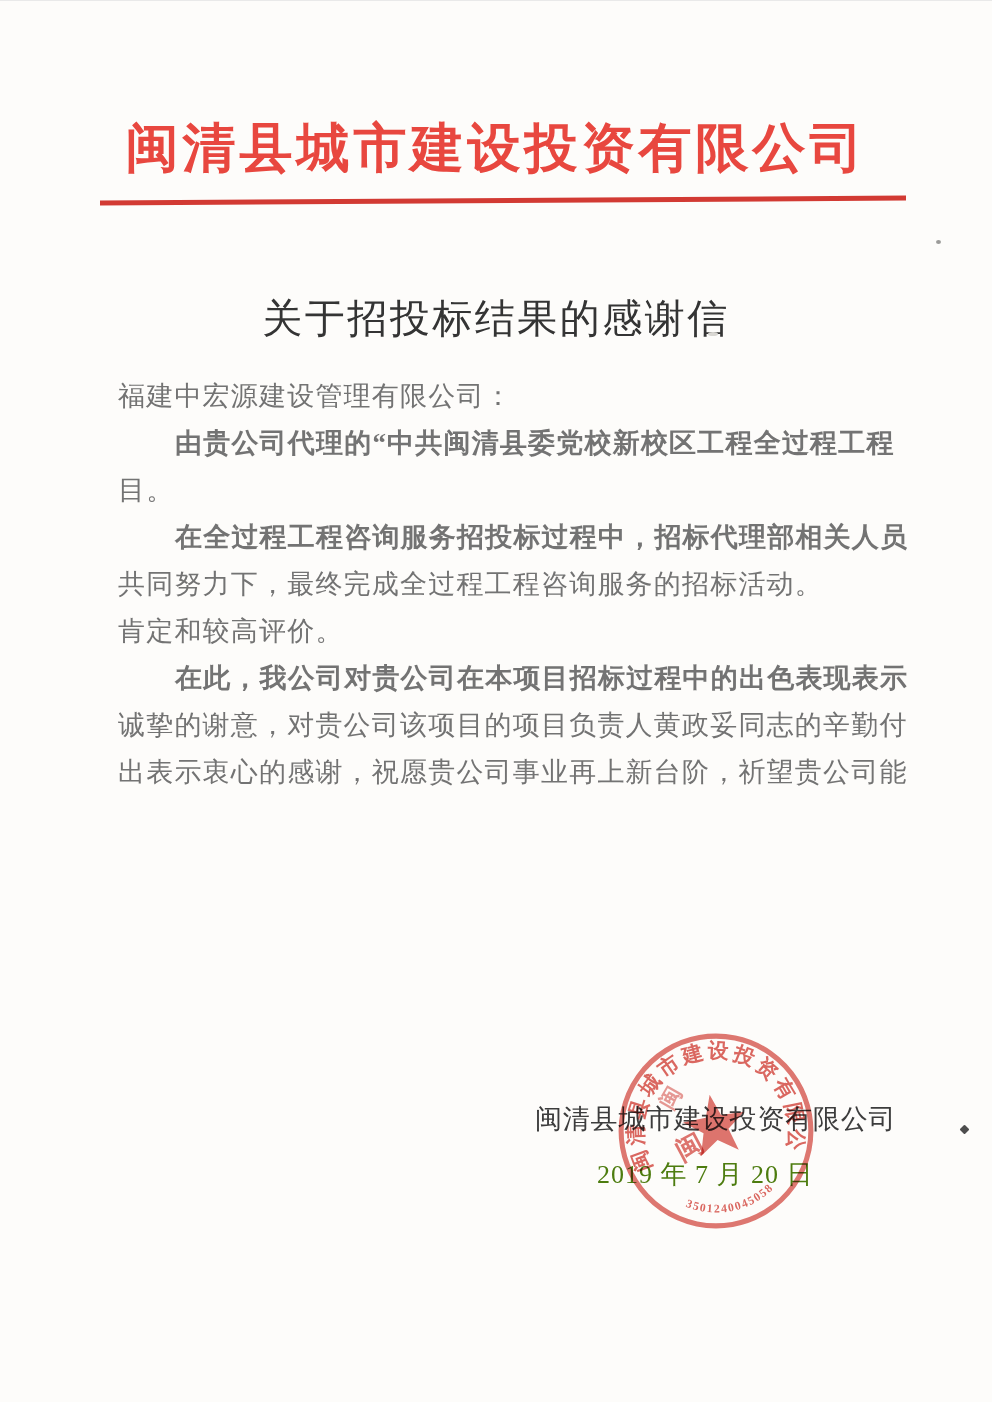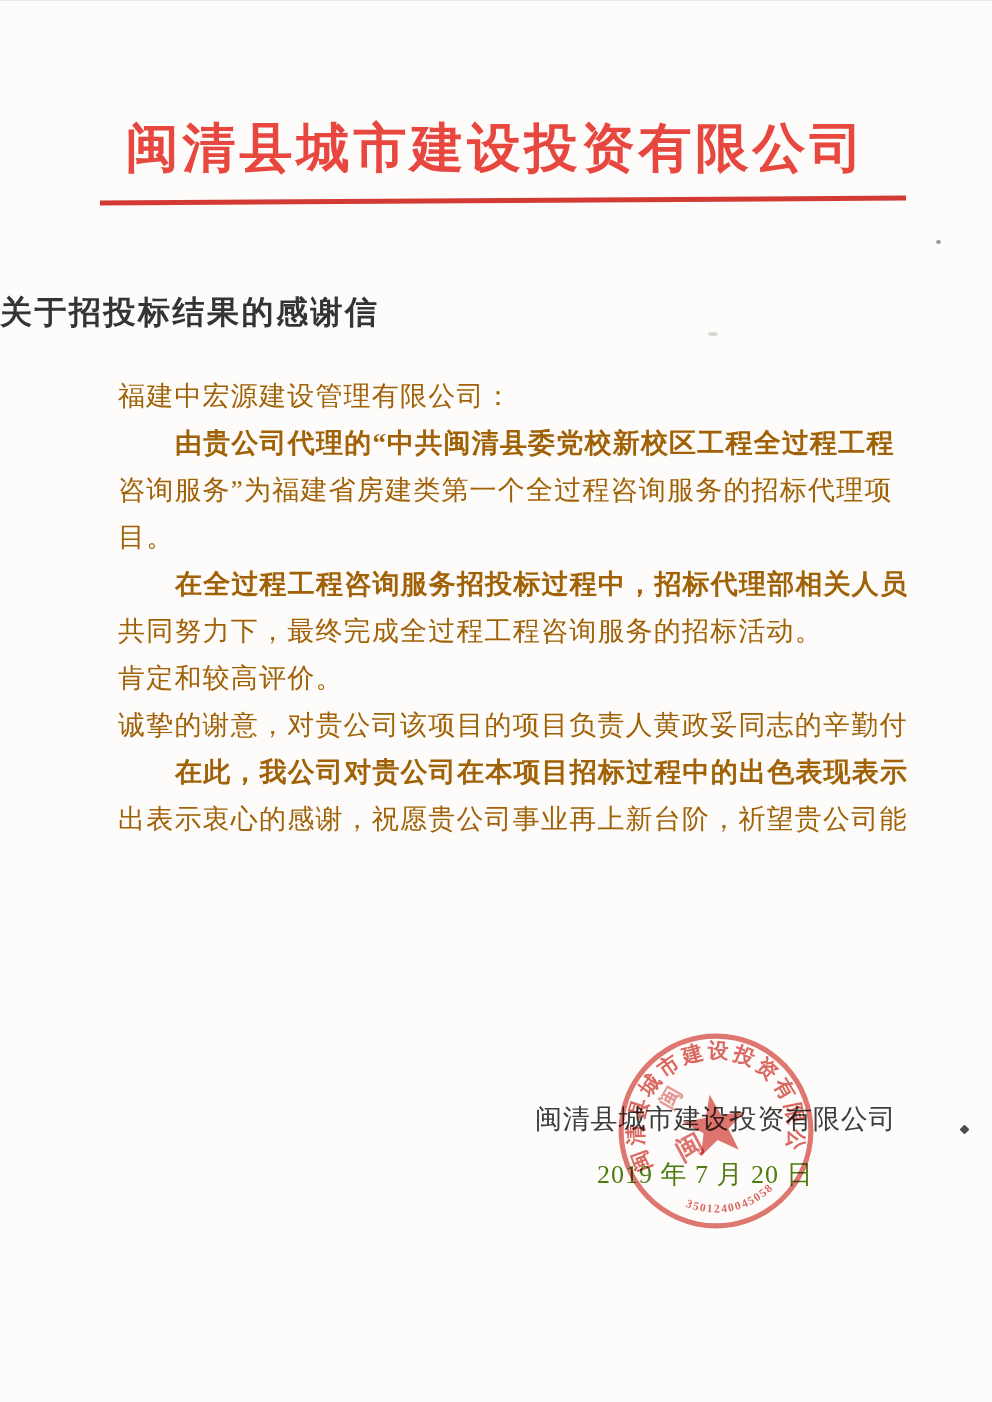--- a/index.html
+++ b/index.html
@@ -25,34 +25,34 @@
   }
   .letterhead-rule {
     position:absolute; top:197px; left:100px;
     width:806px; height:5px;
     background:#d23a33;
     transform:rotate(-0.35deg);
   }
   
   .doc-title {
     position:absolute; top:290px; left:0; width:100%;
-    text-align:left;
+    text-align:center;
     font-family:"Liberation Sans", sans-serif;
-    font-weight:700;
-    font-size:32px;
+    font-weight:400;
+    font-size:40px;
     letter-spacing:2.5px;
     color:#343434;
     white-space:nowrap;
   }
   
   .letter-body {
     position:absolute; top:372px; left:118px; width:775px;
     font-size:27px;
     letter-spacing:1.2px;
-    color:#a16207;
+    color:#737373;
   }
   .line { line-height:47px; height:47px; white-space:nowrap; }
   .indent { padding-left:57px;font-weight:bold; }
   
   .sig-company {
     position:absolute; top:1100px; left:535px;
     font-size:27px; letter-spacing:0.8px;
     color:#3c3c3c; white-space:nowrap;
   }
   .sig-date {
@@ -93,27 +93,26 @@
 <div class="page">
 
   <div class="letterhead">闽清县城市建设投资有限公司</div>
   <div class="letterhead-rule"></div>
 
   <div class="doc-title">关于招投标结果的感谢信</div>
 
   <div class="letter-body">
     <div class="line">福建中宏源建设管理有限公司：</div>
     <div class="line indent">由贵公司代理的“中共闽清县委党校新校区工程全过程工程</div>
-    <div class="line">咨询服务”为福建省房建类第一个全过程咨询服务的招标代理项</div>
     <div class="line">目。</div>
     <div class="line indent">在全过程工程咨询服务招投标过程中，招标代理部相关人员</div>
     <div class="line">共同努力下，最终完成全过程工程咨询服务的招标活动。</div>
     <div class="line">肯定和较高评价。</div>
+    <div class="line indent">在此，我公司对贵公司在本项目招标过程中的出色表现表示</div>
     <div class="line">诚挚的谢意，对贵公司该项目的项目负责人黄政妥同志的辛勤付</div>
-    <div class="line indent">在此，我公司对贵公司在本项目招标过程中的出色表现表示</div>
     <div class="line">出表示衷心的感谢，祝愿贵公司事业再上新台阶，祈望贵公司能</div>
   </div>
 
   <div class="sig-company">闽清县城市建设投资有限公司</div>
   <div class="sig-date">2019 年 7 月 20 日</div>
 
   <svg class="seal" viewBox="0 0 200 200">
     <defs>
       <path id="arcTop" d="M 32.3 124.6 A 72 72 0 1 1 167.7 124.6" fill="none"></path>
       <path id="arcBottom" d="M 54.1 165.5 A 80 80 0 0 0 145.9 165.5" fill="none"></path>

